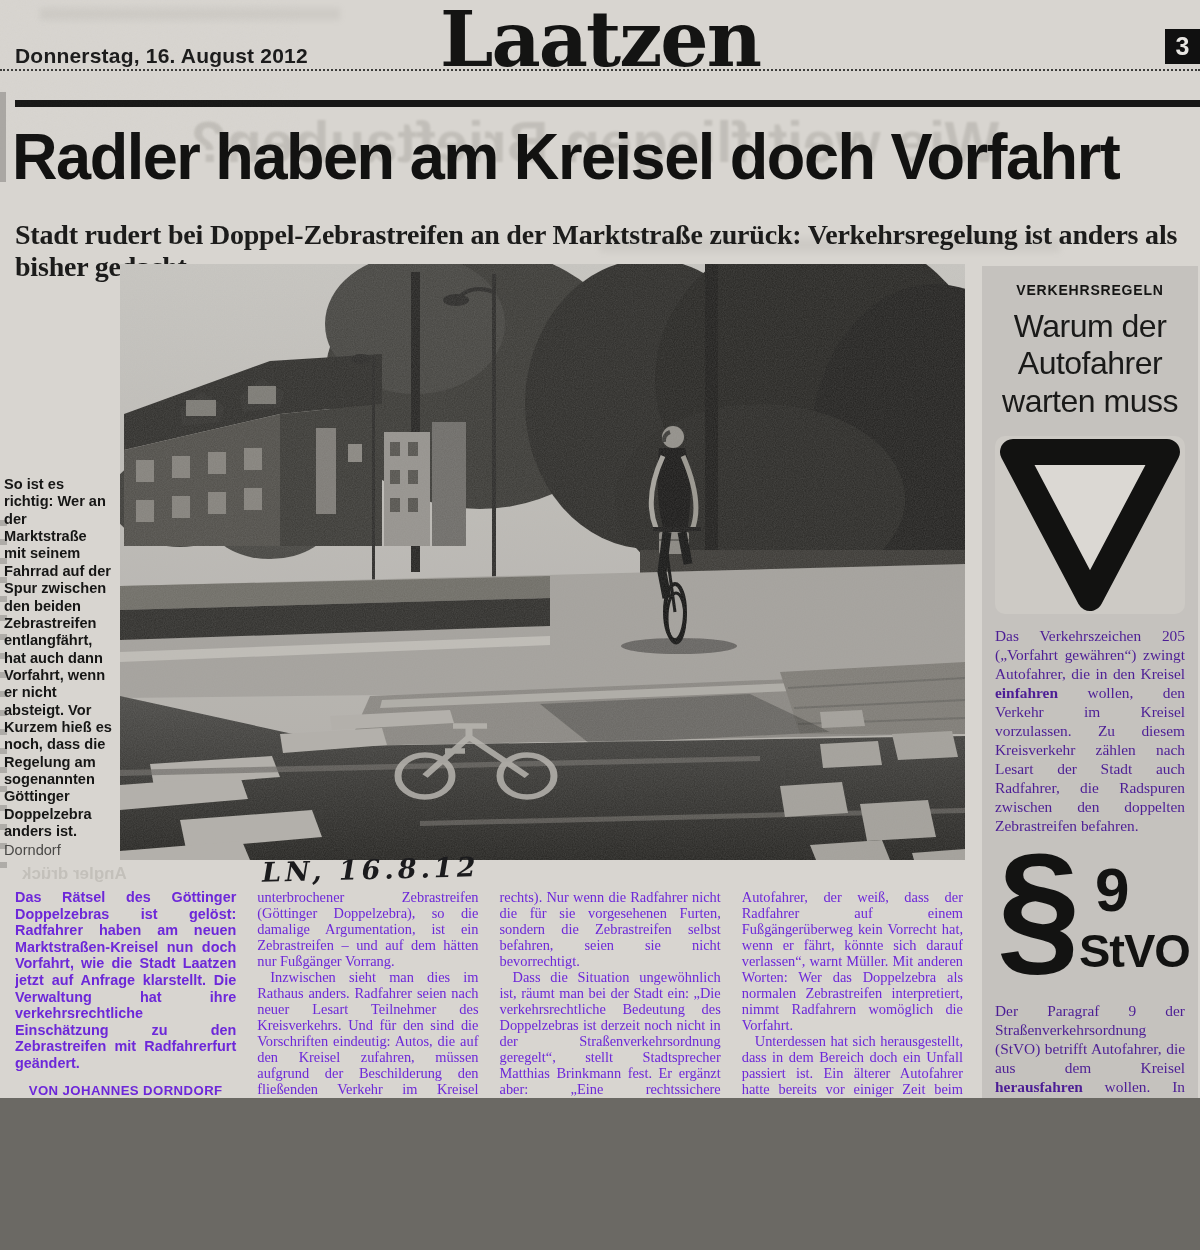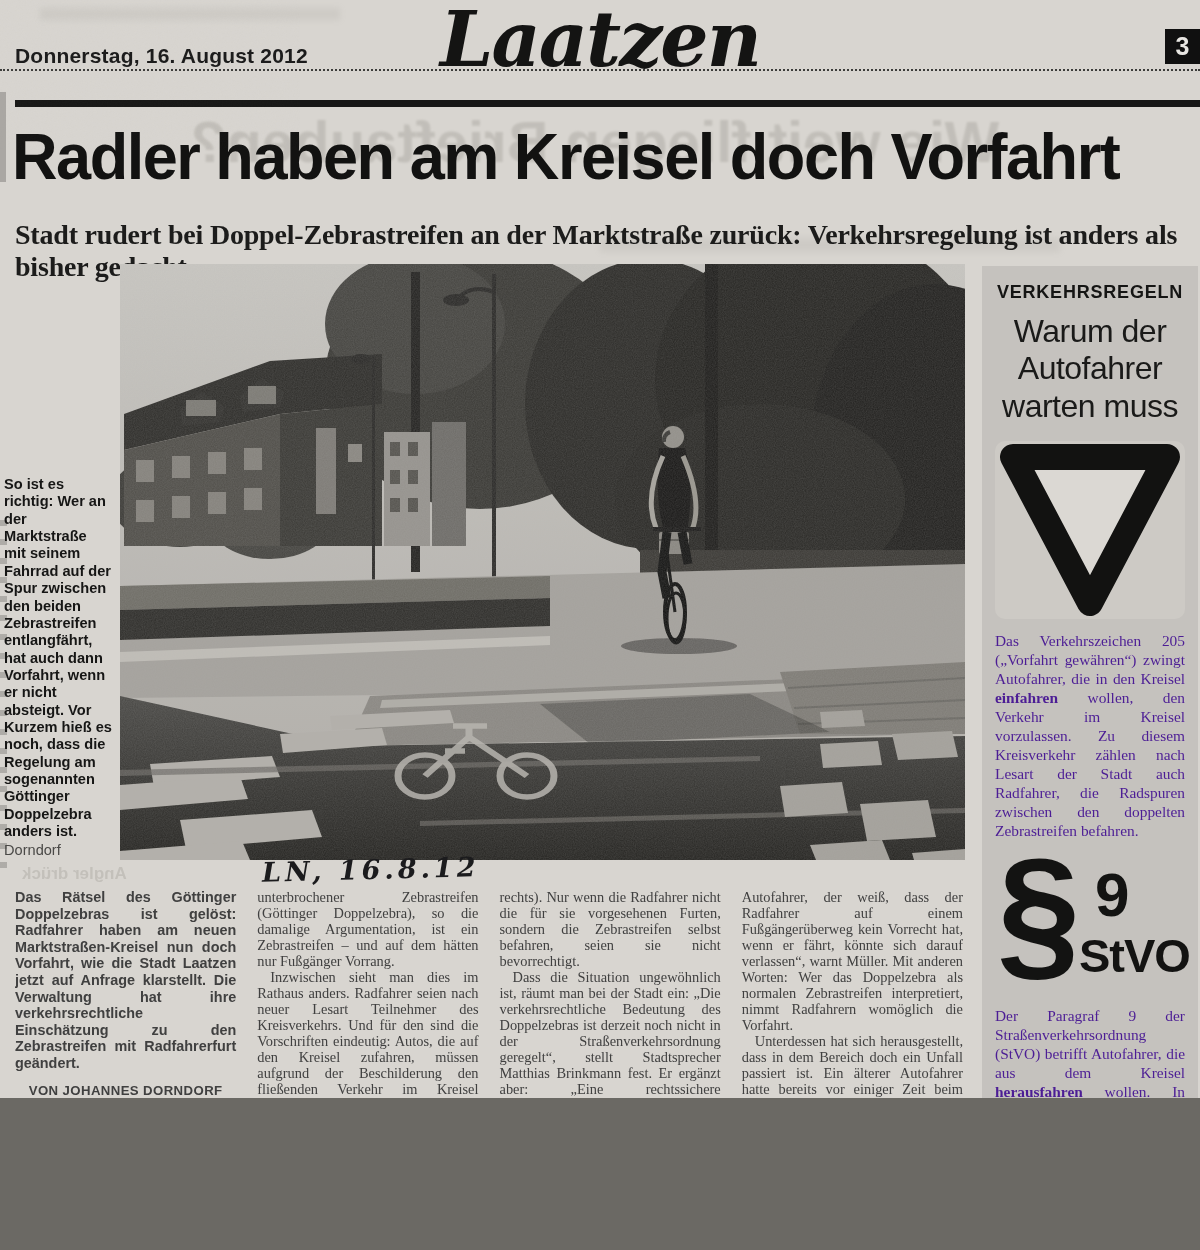--- a/index.html
+++ b/index.html
@@ -2,21 +2,21 @@
 <html lang="de"><head>
 <meta charset="utf-8">
 <style>
   html,body{margin:0;padding:0;background:#6b6964;}
   .page{position:relative;width:1200px;height:1098px;background:#d8d5d0;overflow:hidden;
         font-family:"Liberation Sans",sans-serif;color:#1a1a1a;}
   
   .date{position:absolute;left:15px;top:44px;font-size:21px;font-weight:bold;letter-spacing:.2px;}
   .masthead{position:absolute;left:0;top:2px;width:1200px;text-align:center;
             font-family:"DejaVu Serif",serif;font-weight:bold;font-size:76px;line-height:1;
-            letter-spacing:-2px;color:#141413;font-style:italic;}
+            letter-spacing:-2px;color:#141413;}
   .dotted-rule{position:absolute;left:0;top:69px;width:1200px;border-bottom:2px dotted #3c3c3a;}
   .thick-rule{position:absolute;left:15px;top:100px;width:1185px;height:7px;background:#171716;}
   .pagenum-box{position:absolute;left:1165px;top:29px;width:35px;height:35px;background:#101010;
                color:#e8e6e2;font-size:25px;font-weight:bold;display:flex;align-items:center;justify-content:center;}
   
   .ghost{position:absolute;transform:scaleX(-1);color:#8f8c85;pointer-events:none;white-space:nowrap;}
   .ghost-headline{left:90px;top:108px;width:1010px;font-size:58px;font-weight:bold;opacity:.30;
                   text-align:center;filter:blur(1px);}
   .ghost-bar{position:absolute;background:#8f8c85;opacity:.14;filter:blur(3px);pointer-events:none;}
   .ghost-left{left:22px;top:864px;font-size:17px;font-weight:bold;opacity:.28;filter:blur(.6px);}
@@ -33,32 +33,32 @@
   .annotation{position:absolute;left:262px;top:854px;font-family:"DejaVu Serif",serif;font-style:italic;
               font-weight:bold;font-size:27px;letter-spacing:4px;color:#1b1b1d;transform:rotate(-1.5deg);z-index:6;}
   
   .caption{position:absolute;left:4px;top:476px;width:108px;text-align:left;font-weight:bold;
            font-size:14.6px;line-height:1.19;color:#161615;}
   .caption-credit{font-weight:normal;color:#4a4947;margin-top:1px;}
   
   .article{position:absolute;left:15px;top:889px;width:948px;height:359px;overflow:hidden;
            column-count:4;column-gap:21px;column-fill:auto;
            font-family:"Liberation Serif",serif;font-size:14.4px;line-height:16px;text-align:justify;
-           hyphens:auto;color:#404040;}
+           hyphens:auto;color:#6d28d9;}
   .article p{margin:0;}
   .article p + p{text-indent:13px;}
   .intro{font-family:"Liberation Sans",sans-serif;font-weight:bold;font-size:14.4px;line-height:16.6px;
          margin-bottom:11px !important;text-indent:0 !important;}
   .byline{font-family:"Liberation Sans",sans-serif;font-weight:bold;font-size:13.2px;letter-spacing:.4px;
           margin:0 0 11px 0 !important;text-indent:0 !important;text-align:center;}
   .lead-in{font-weight:bold;font-family:"Liberation Sans",sans-serif;font-size:13.4px;}
   
   .sidebar{position:absolute;left:982px;top:266px;width:216px;height:974px;background:#c5c2be;
            box-sizing:border-box;padding:16px 13px 10px 13px;overflow:hidden;}
-  .kicker{text-align:center;font-weight:bold;font-size:18px;letter-spacing:.8px;color:#151514;}
+  .kicker{text-align:center;font-weight:bold;font-size:14px;letter-spacing:.8px;color:#151514;}
   .sb-title{margin-top:10px;font-size:32px;line-height:1.17;font-weight:400;letter-spacing:-.5px;color:#1a1a19;text-align:center;}
   .sign-wrap{margin:16px auto 12px auto;width:190px;height:178px;}
   .sb-p{font-family:"Liberation Serif",serif;font-size:15.4px;line-height:19px;text-align:justify;
         hyphens:auto;margin:0;color:#4c1d95;}
   .law-block{position:relative;height:156px;margin-top:10px;}
   .law-symbol{position:absolute;left:2px;top:-14px;font-size:150px;line-height:1;font-weight:bold;color:#131312;}
   .law-number{position:absolute;left:100px;top:14px;font-size:62px;line-height:1;font-weight:bold;color:#131312;}
   .law-code{position:absolute;left:84px;top:82px;font-size:47px;line-height:1;font-weight:bold;
             letter-spacing:-1px;color:#131312;}
   

